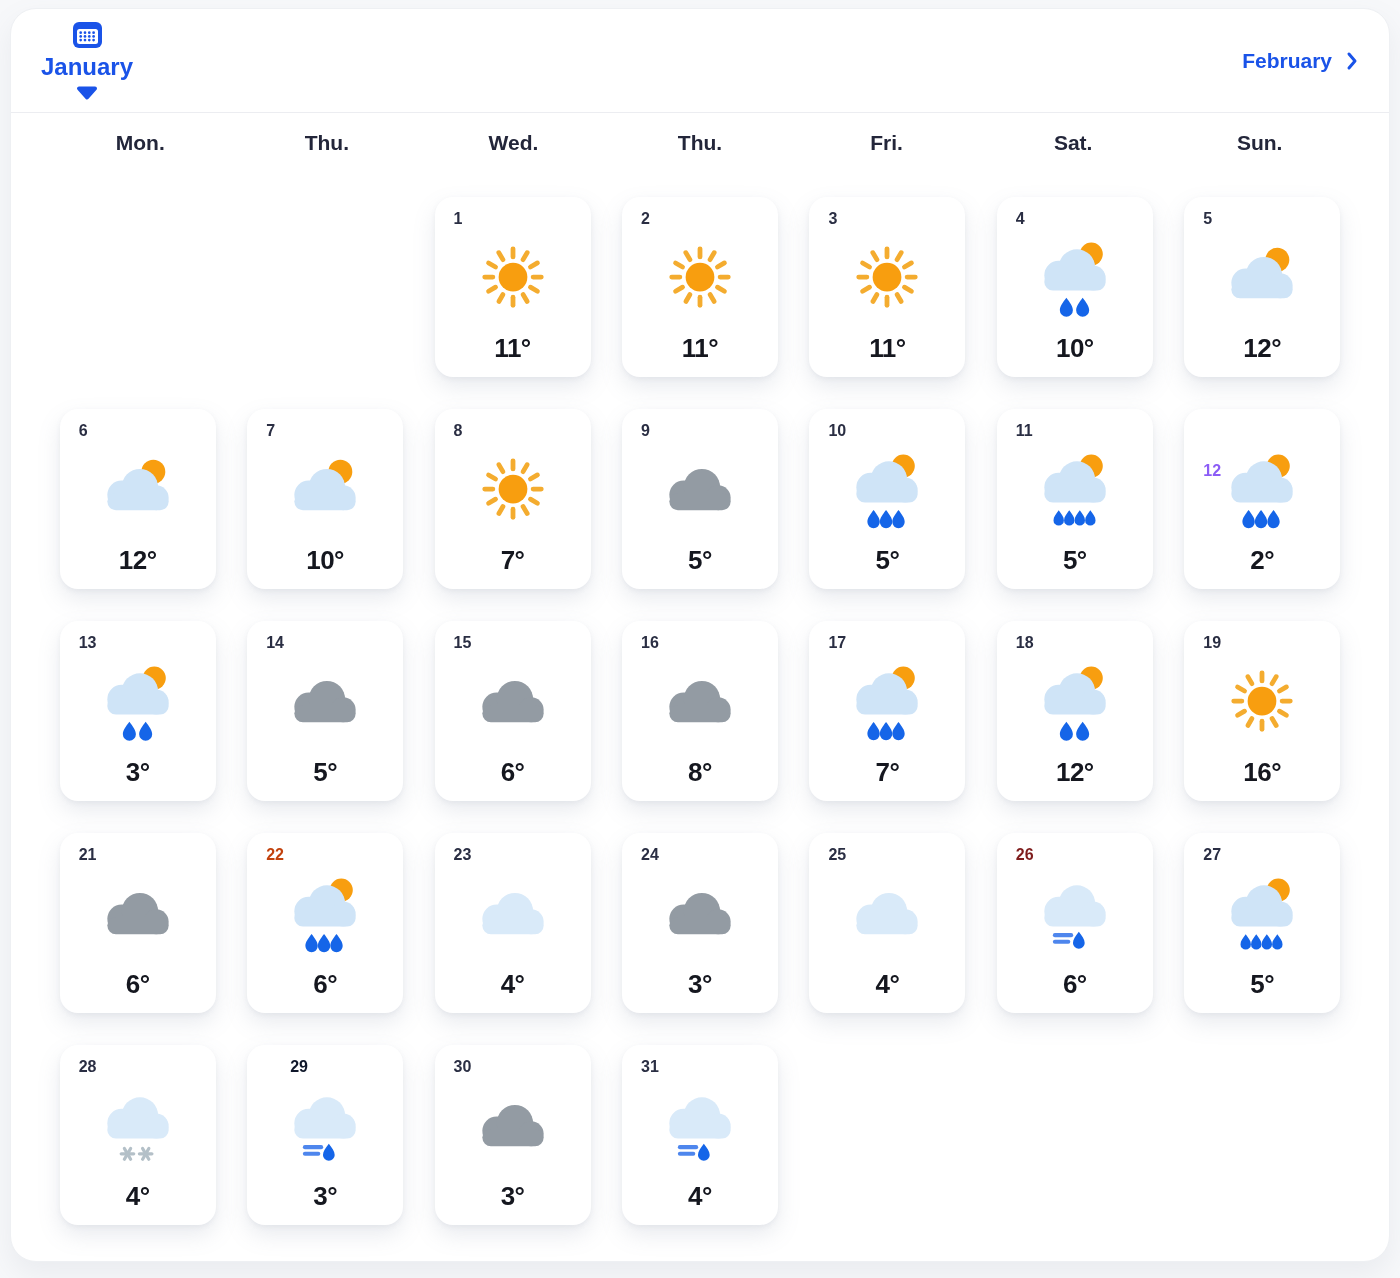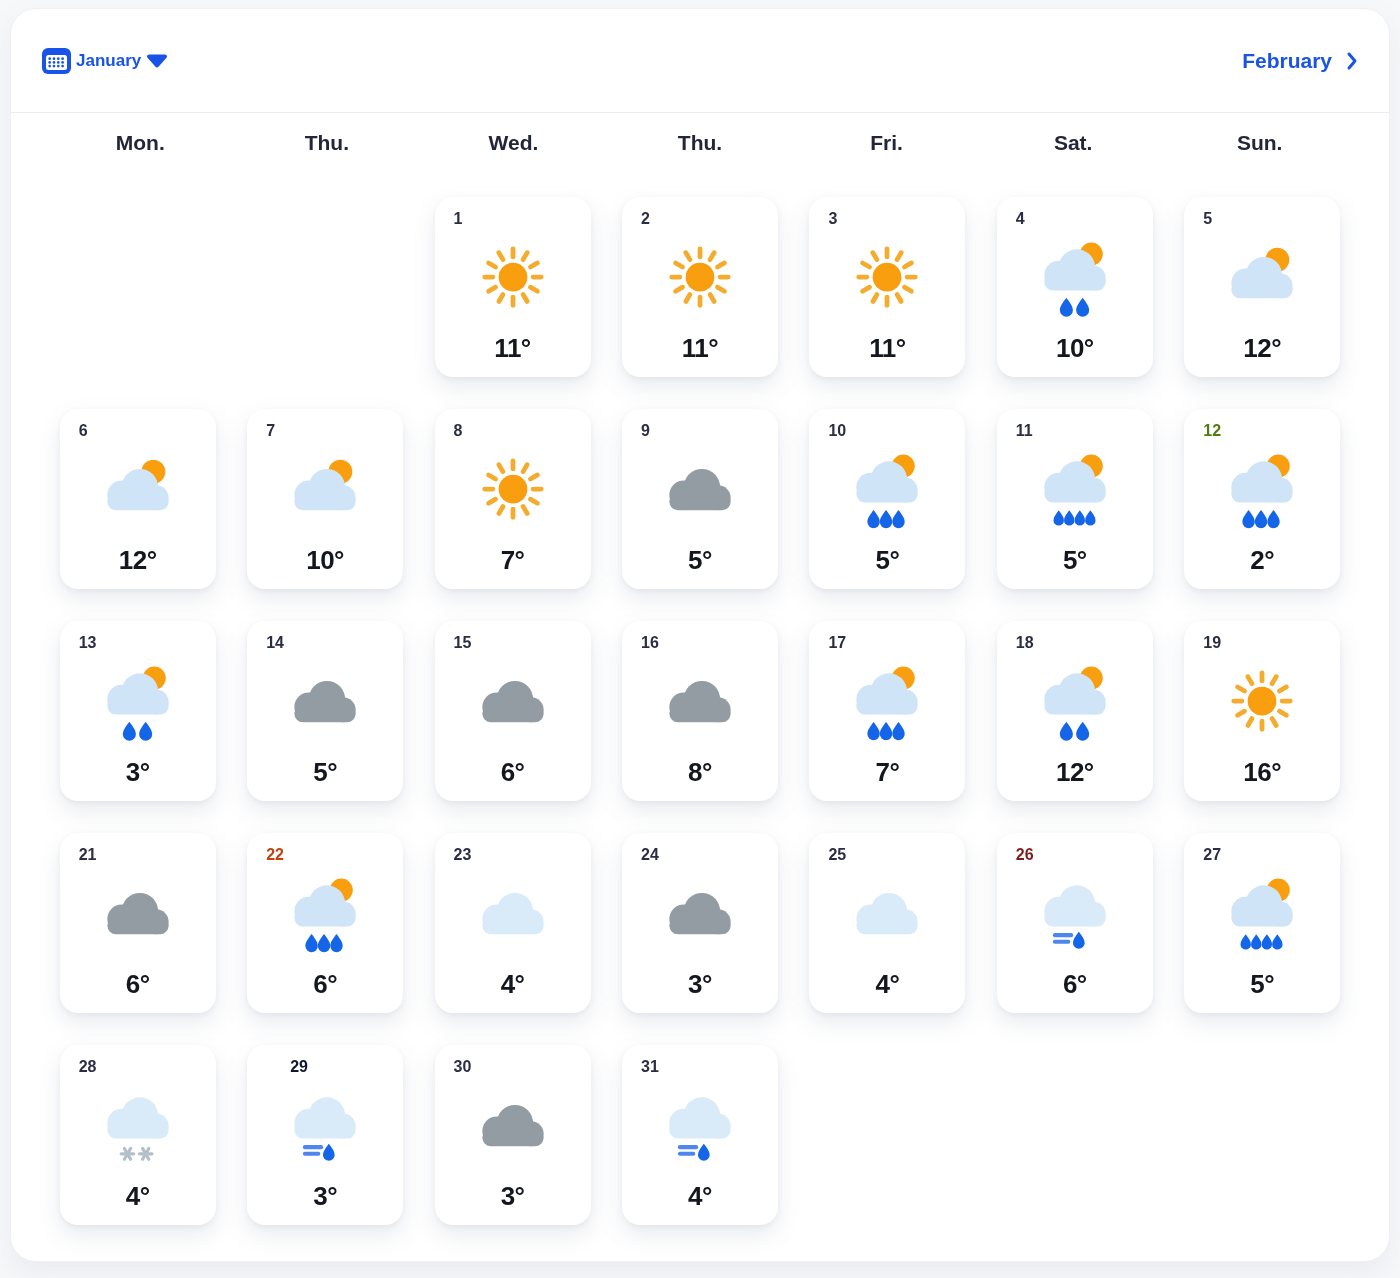--- a/index.html
+++ b/index.html
@@ -28,21 +28,21 @@
   .header .side.right { justify-content: flex-end; }
   .nav-btn {
     display: inline-flex; align-items: center; gap: 14px;
     background: none; border: none; cursor: pointer;
     color: #1a53e8; font-family: inherit;
     font-size: 21px; font-weight: 700;
   }
   .month-selector {
     display: inline-flex; align-items: center; gap: 4px;
     cursor: pointer;
-    color: #1a53e8; font-size: 17px; font-weight: 700;
+    color: #1a53e8; font-size: 24px; font-weight: 700; flex-direction: column;
   }
   
   .weekdays {
     display: grid; grid-template-columns: repeat(7, 1fr);
     padding: 0 36px; margin-top: 18px;
   }
   .weekday {
     text-align: center;
     font-size: 21px; font-weight: 700; color: #23263a;
   }
@@ -306,21 +306,21 @@
               <rect x="18" y="48" width="64" height="18" rx="9"></rect>
             </g>
             <path transform="translate(33 75) scale(0.8)" fill="#1565E8" d="M0 -8.5C3.6 -3.8 6.8 0.4 6.8 4.6A6.8 6.8 0 1 1 -6.8 4.6C-6.8 0.4 -3.6 -3.8 0 -8.5Z"></path>
             <path transform="translate(44 75) scale(0.8)" fill="#1565E8" d="M0 -8.5C3.6 -3.8 6.8 0.4 6.8 4.6A6.8 6.8 0 1 1 -6.8 4.6C-6.8 0.4 -3.6 -3.8 0 -8.5Z"></path>
             <path transform="translate(55 75) scale(0.8)" fill="#1565E8" d="M0 -8.5C3.6 -3.8 6.8 0.4 6.8 4.6A6.8 6.8 0 1 1 -6.8 4.6C-6.8 0.4 -3.6 -3.8 0 -8.5Z"></path>
             <path transform="translate(66 75) scale(0.8)" fill="#1565E8" d="M0 -8.5C3.6 -3.8 6.8 0.4 6.8 4.6A6.8 6.8 0 1 1 -6.8 4.6C-6.8 0.4 -3.6 -3.8 0 -8.5Z"></path>
           </svg></div>
     <div class="day-temp" style="color: rgb(21, 23, 31);">5°</div>
   </div>
       <div class="day-card">
-    <div class="day-num" style="color: #4d7c0f;">12</div>
+    <div class="day-num" style="color: #8b5cf6; margin-top: 40px;">12</div>
     <div class="day-icon"><svg viewBox="0 0 100 96" width="96" height="92">
             <circle cx="67" cy="22" r="12" fill="#F89E0F"></circle>
             <g transform="translate(0 -6)" fill="#CFE4F7">
               <circle cx="33" cy="50" r="15"></circle>
               <circle cx="52" cy="42" r="19"></circle>
               <circle cx="69" cy="53" r="13"></circle>
               <rect x="18" y="48" width="64" height="18" rx="9"></rect>
             </g>
             <path transform="translate(36 76) scale(0.95)" fill="#1565E8" d="M0 -8.5C3.6 -3.8 6.8 0.4 6.8 4.6A6.8 6.8 0 1 1 -6.8 4.6C-6.8 0.4 -3.6 -3.8 0 -8.5Z"></path>
             <path transform="translate(49 76) scale(0.95)" fill="#1565E8" d="M0 -8.5C3.6 -3.8 6.8 0.4 6.8 4.6A6.8 6.8 0 1 1 -6.8 4.6C-6.8 0.4 -3.6 -3.8 0 -8.5Z"></path>

